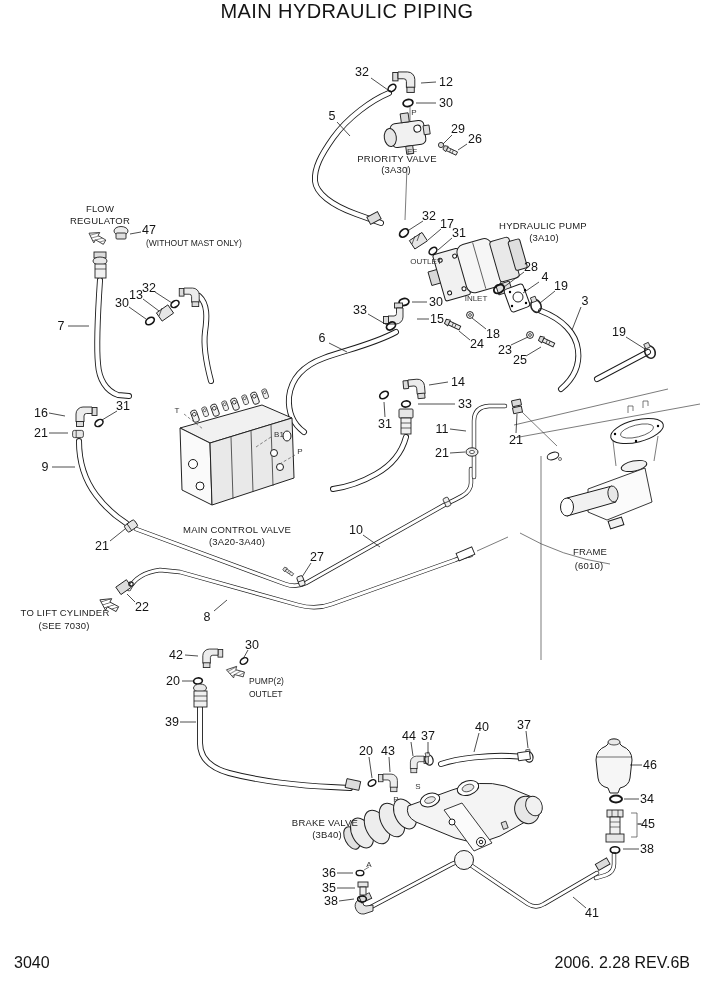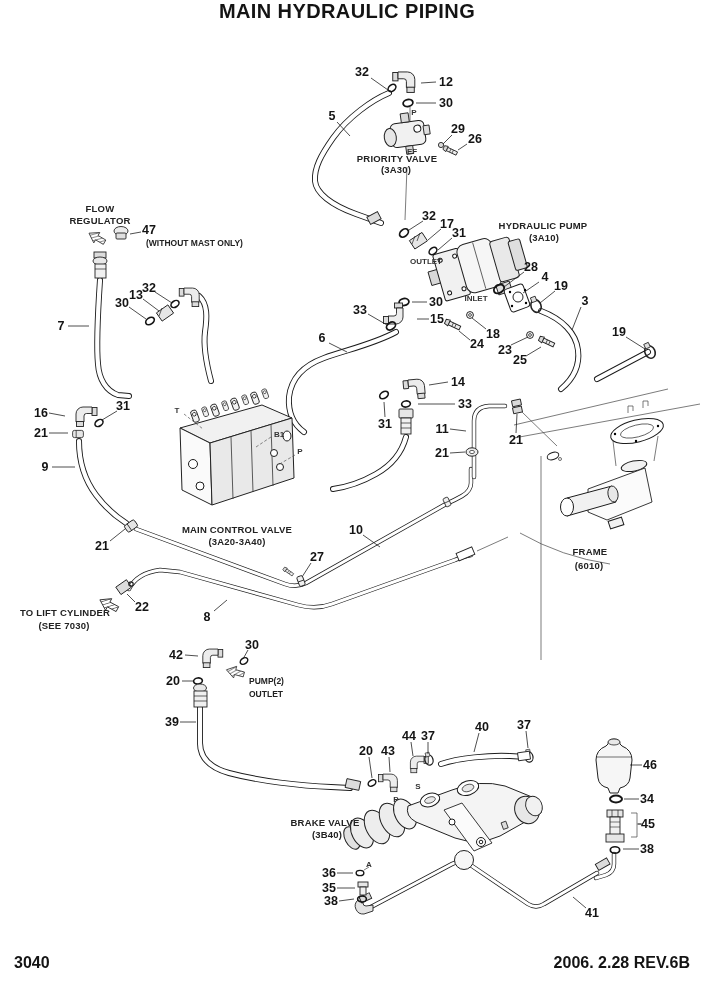--- a/index.html
+++ b/index.html
@@ -1,16 +1,16 @@
 <!DOCTYPE html>
 <html><head>
 <meta charset="utf-8">
 <style>
   html,body{margin:0;padding:0;background:#fff;}
-  .page{position:relative;width:702px;height:992px;background:#fff;overflow:hidden;font-weight:bold;}
+  .page{position:relative;width:702px;height:992px;background:#fff;overflow:hidden;}
   svg{display:block;}
   svg text{font-family:"Liberation Sans","DejaVu Sans",sans-serif;fill:#141414;}
   .title{font-size:20px;letter-spacing:.4px;text-anchor:middle;}
   .footer{font-size:16px;}
   .pn{font-size:12.5px;text-anchor:middle;dominant-baseline:central;}
   .pt{font-size:8px;text-anchor:middle;dominant-baseline:central;fill:#333;}
   .cname{font-size:9.5px;text-anchor:middle;dominant-baseline:central;letter-spacing:.2px;fill:#222;}
   .cnote{font-size:8.5px;dominant-baseline:central;fill:#222;}
   .leader{stroke:#222;stroke-width:.8;}
   .thin{stroke:#444;stroke-width:.7;fill:none;}

